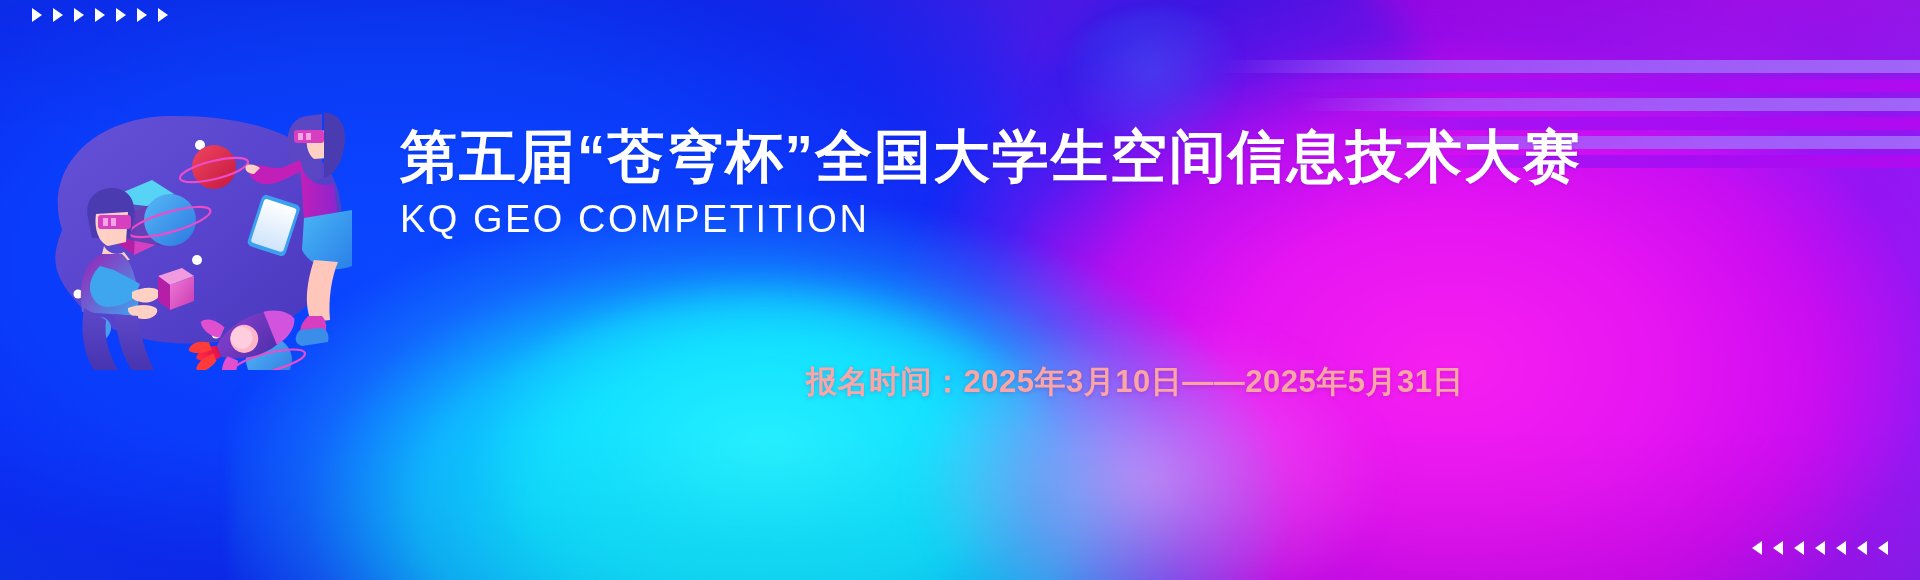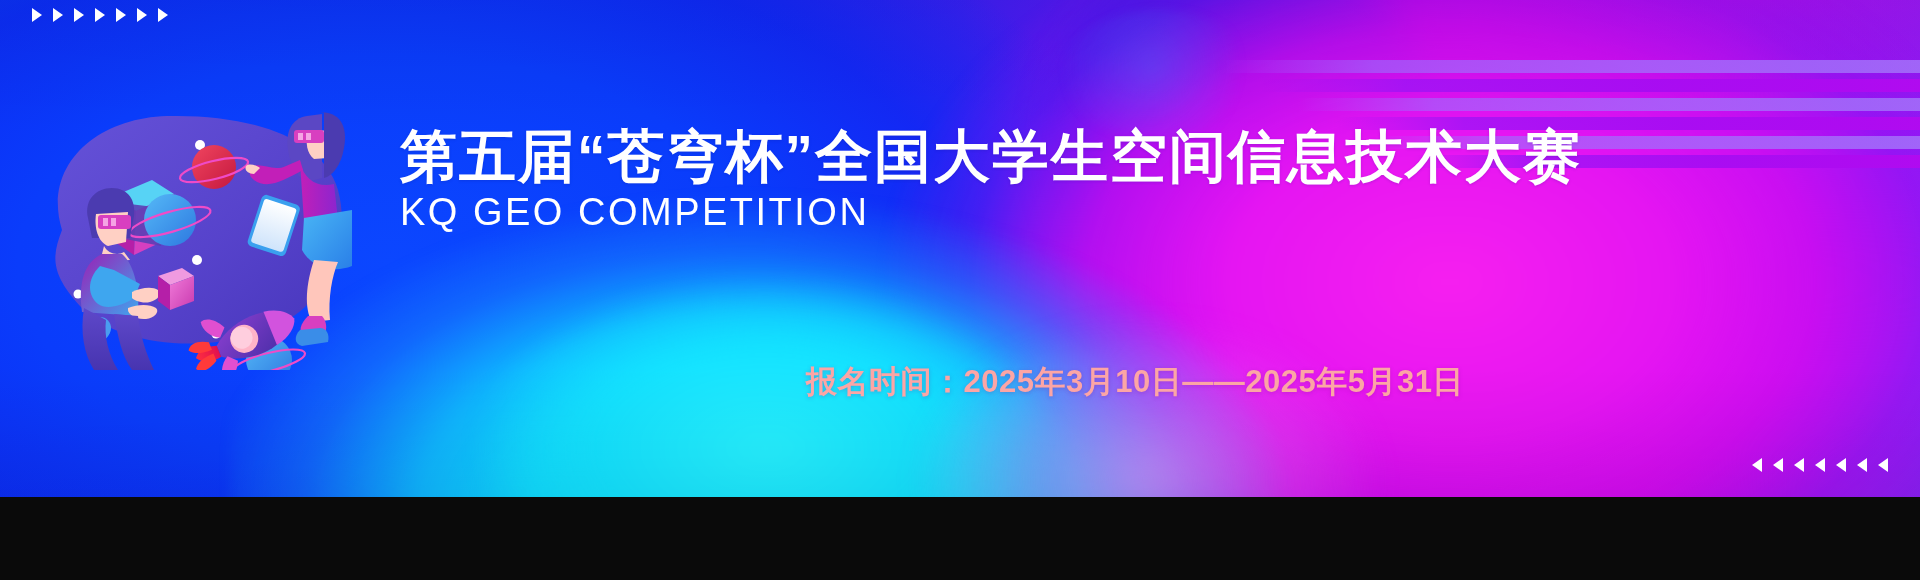--- a/index.html
+++ b/index.html
@@ -1,21 +1,21 @@
 <!DOCTYPE html>
 <html><head>
 <meta charset="utf-8">
 <style>
   html,body{margin:0;padding:0;background:#0a0a0a;}
   *{box-sizing:border-box;}
 
   .banner{
     position:relative;
     width:1920px;
-    height:497px;
+    height:580px;
     overflow:hidden;
     font-family:"Liberation Sans","DejaVu Sans",sans-serif;
     background:#1616ee;
   }
 
   
   .bg-base{
     position:absolute; inset:0;
     background:
       linear-gradient(100deg,
@@ -112,21 +112,21 @@
   .title-cn{
     font-size:57px;
     font-weight:700;
     color:#ffffff;
     letter-spacing:2px;
     line-height:1.06;
     white-space:nowrap;
     text-shadow:0 1px 3px rgba(10,20,120,0.18);
   }
   .title-en{
-    margin-top:5px;
+    margin-top:12px;
     font-size:38px;
     font-weight:400;
     color:#ffffff;
     letter-spacing:2.5px;
     white-space:nowrap;
   }
   .date-line{
     position:absolute;
     left:806px; top:361px;
     font-size:31px;

